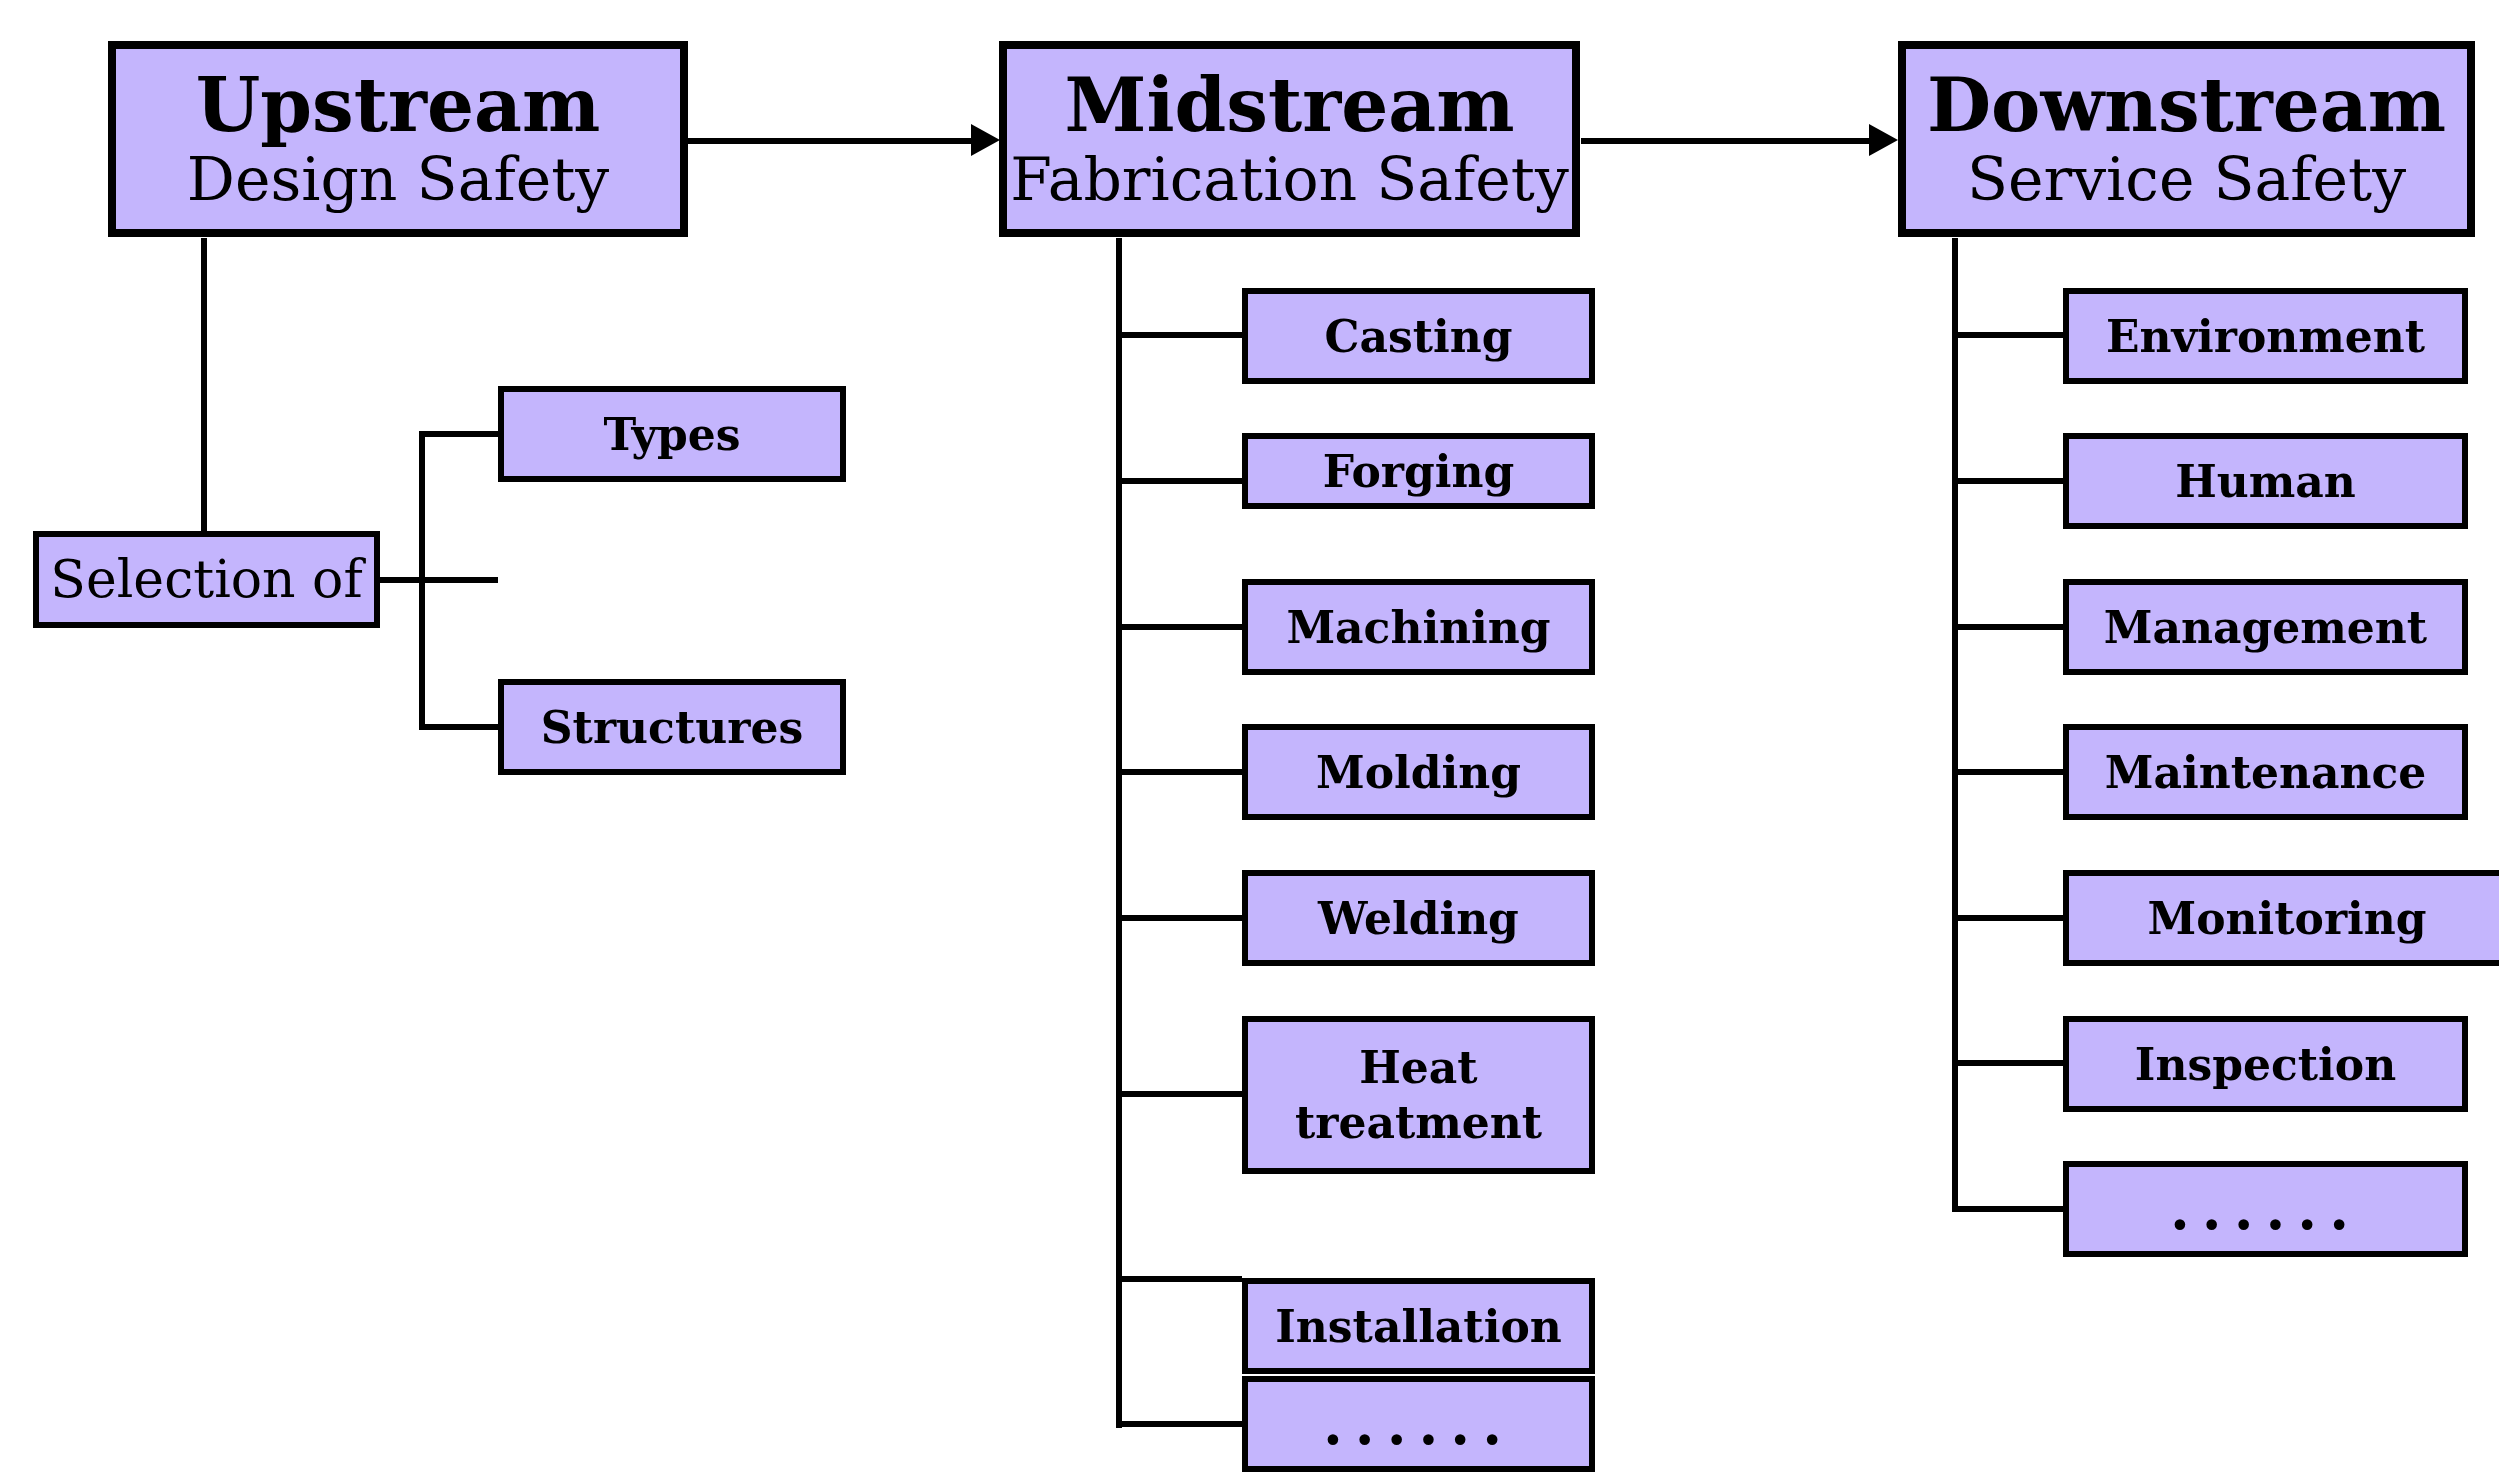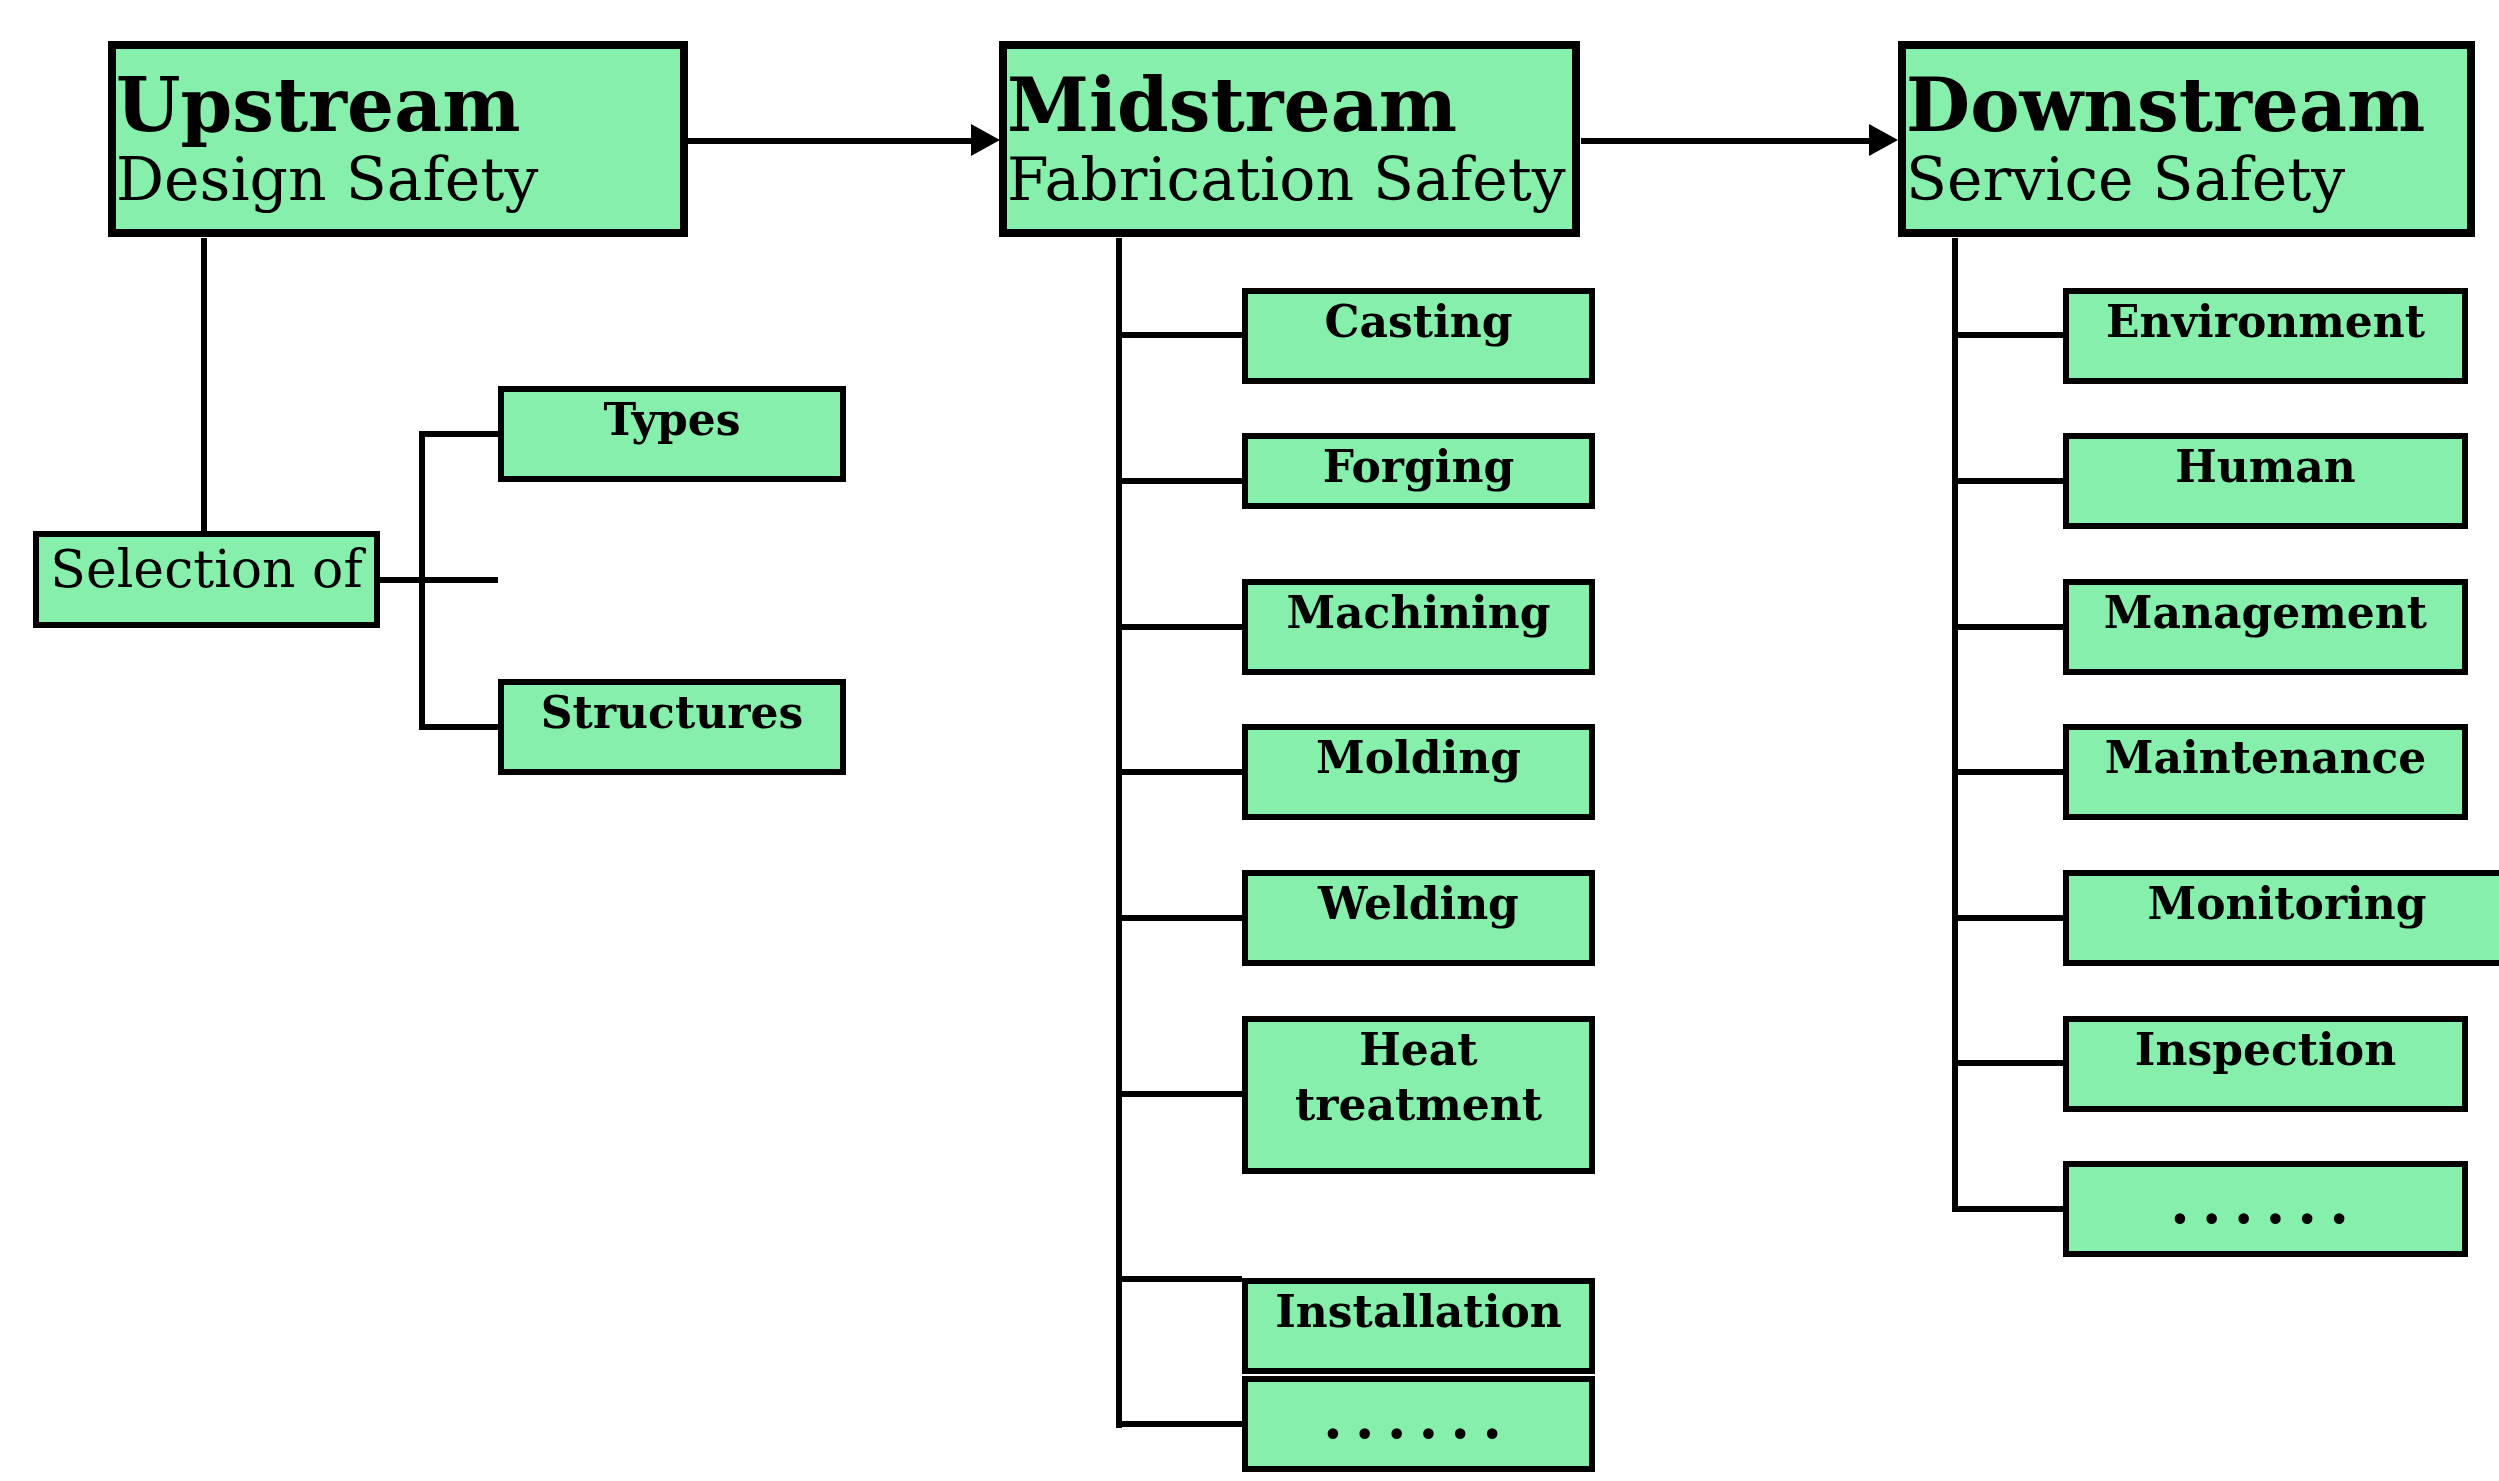--- a/index.html
+++ b/index.html
@@ -8,24 +8,24 @@
     width: 2500px;
     height: 1482px;
     background: #ffffff;
     font-family: "DejaVu Serif", "Liberation Serif", serif;
     color: #000000;
     overflow: hidden;
   }
   .box {
     position: absolute;
     box-sizing: border-box;
-    background: #86efac;
+    background: #c4b5fd;
     border: 6.9px solid #000000;
     display: flex;
-    align-items: flex-start;
+    align-items: center;
     justify-content: center;
     text-align: center;
   }
   .box-top {
     border-width: 8.6px;
     flex-direction: column;
     gap: 3.4px;
   }
   .box-top .title {
     font-size: 74px;

